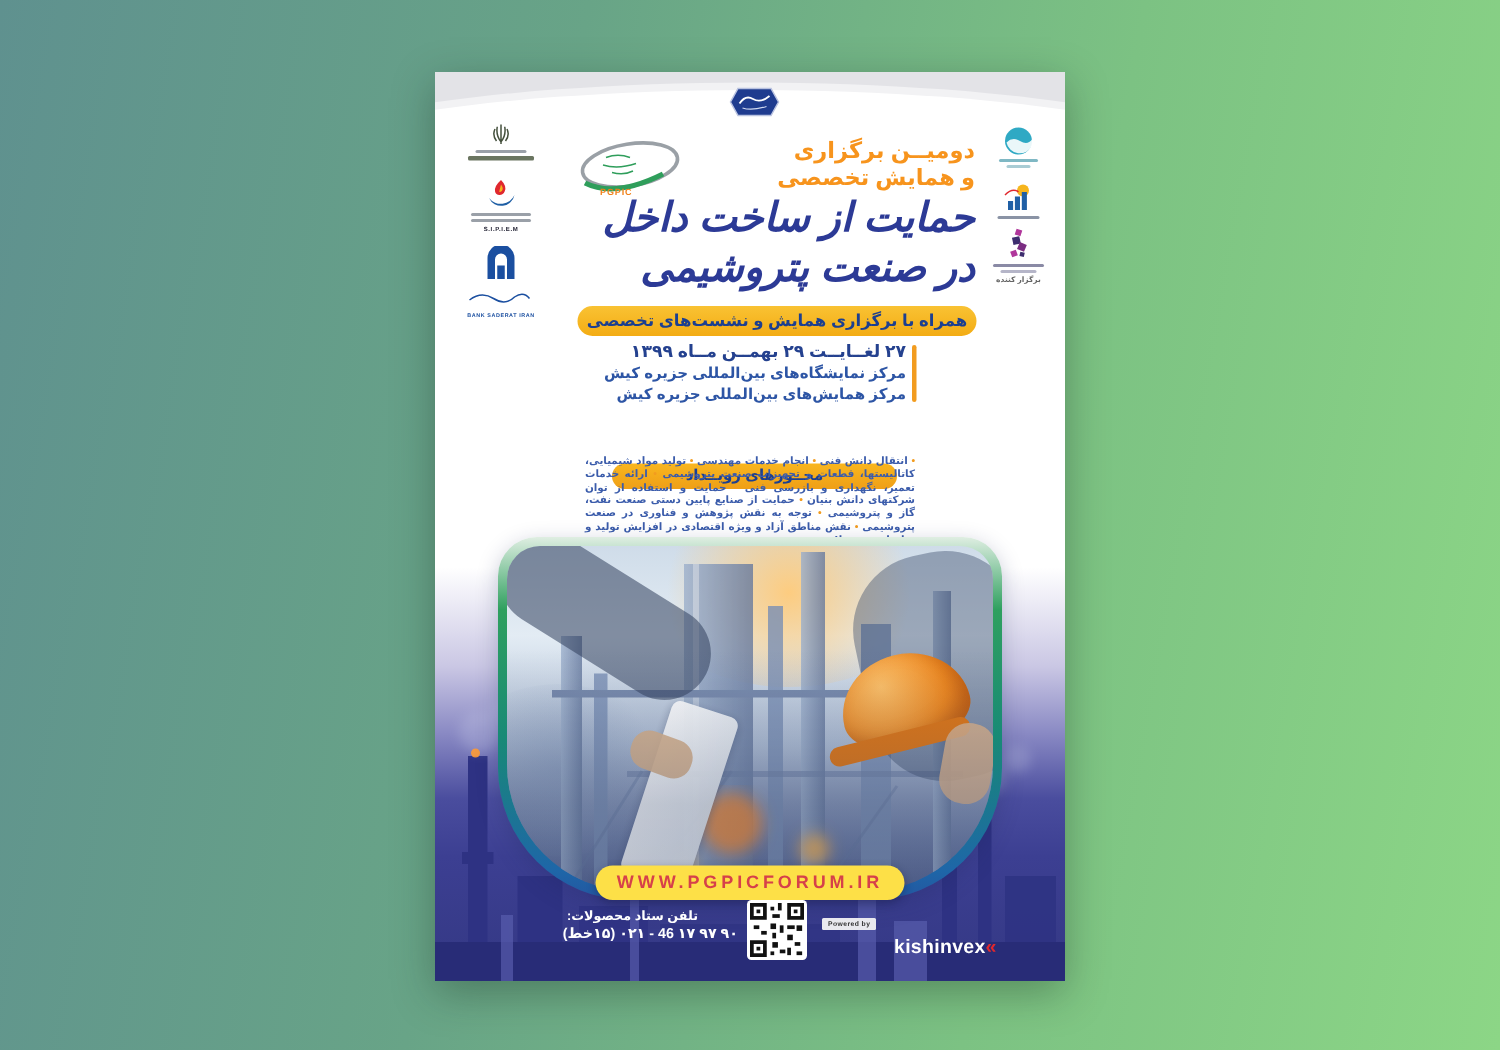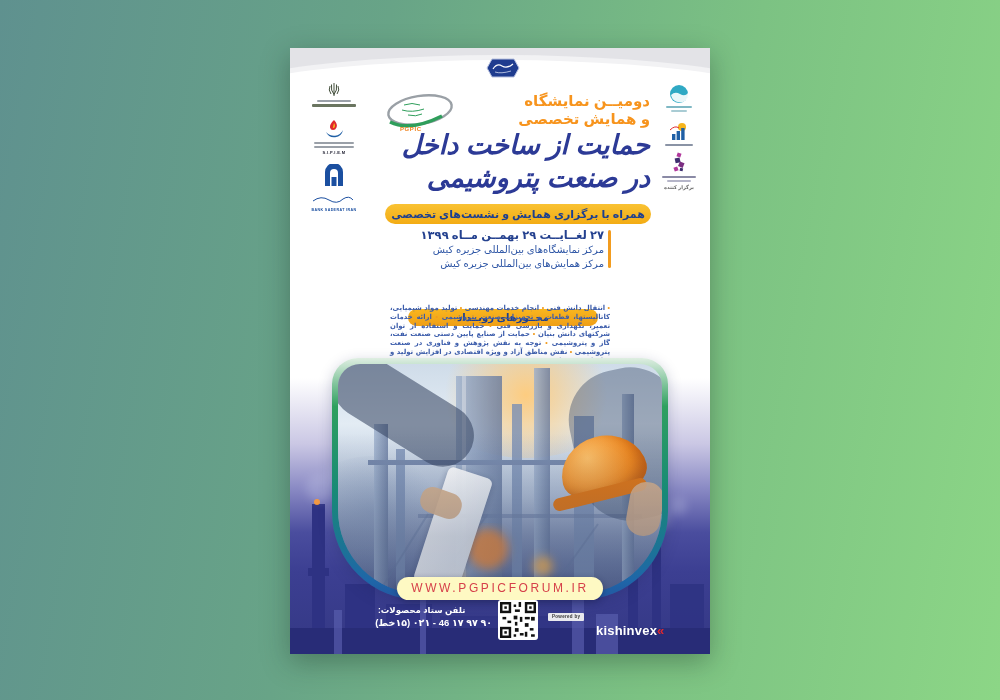--- a/index.html
+++ b/index.html
@@ -19,21 +19,21 @@
   .cap-bar{height:2px;background:#9aa0a8;border-radius:1px;}
   .cap-txt{font-size:4px;color:#223;letter-spacing:.4px;font-weight:bold;}
   
   .pretitle{position:absolute;right:60px;text-align:right;color:#f7941d;font-weight:800;font-size:15px;line-height:18px;direction:rtl;white-space:nowrap;}
   .maintitle{position:absolute;right:60px;text-align:right;color:#2c3a96;font-weight:800;font-size:27px;line-height:31px;direction:rtl;white-space:nowrap;letter-spacing:.5px;font-style:italic;}
   .badge-yellow{position:absolute;left:95px;top:156px;width:266px;height:20px;background:linear-gradient(180deg,#f9c233,#f3ac14);
      border-radius:11px;color:#1c3f90;font-weight:800;font-size:11px;line-height:20px;text-align:center;direction:rtl;white-space:nowrap;}
   .dates{position:absolute;left:106px;top:180px;width:214px;direction:rtl;padding-right:6px;box-sizing:border-box;}
   .dates .bar{position:absolute;right:-1px;top:2px;bottom:2px;width:3px;background:#f29c1f;border-radius:2px;}
   .date-line{color:#24418f;font-weight:800;font-size:11.5px;line-height:15px;white-space:nowrap;}
-  .venue-line{color:#2d55a5;font-weight:400;font-size:10px;line-height:13.5px;white-space:nowrap;}
+  .venue-line{color:#2d55a5;font-weight:700;font-size:10px;line-height:13.5px;white-space:nowrap;}
   .topics-pill{position:absolute;left:118px;top:233px;width:190px;height:17px;background:linear-gradient(180deg,#f9b61e,#ef9f17);
      border-radius:9px;color:#1c3f90;font-weight:800;font-size:10px;line-height:17px;text-align:center;direction:rtl;white-space:nowrap;margin-top:28px;}
   .topics-text{position:absolute;left:100px;top:256px;width:220px;direction:rtl;text-align:justify;
      font-size:6.9px;line-height:8.8px;color:#3b5cab;font-weight:600;}
   .topics-text .tp-b{color:#f29c1f;font-weight:800;}
   
   .hero-wrap{position:absolute;left:42px;top:310px;width:336px;height:242px;z-index:4;
      border-radius:26px 26px 88px 88px;padding:6px;box-sizing:border-box;
      background:linear-gradient(180deg,#dfeee2 0%,#2fa05f 20%,#188a76 55%,#1e66a8 92%,#2456a0 100%);
      box-shadow:0 4px 14px rgba(30,40,90,.25);}
@@ -51,22 +51,22 @@
   .helmet{position:absolute;left:222px;top:72px;width:86px;height:62px;transform:rotate(-14deg);
      background:radial-gradient(circle at 35% 30%,#ffc168,#f28a1f 60%,#d96a12);
      border-radius:50% 50% 46% 46%/62% 62% 38% 38%;box-shadow:inset -6px -6px 12px rgba(160,70,10,.5);}
   .helmet-brim{position:absolute;left:214px;top:124px;width:96px;height:13px;background:#e27714;border-radius:8px;transform:rotate(-14deg);}
   .hand-right{position:absolute;left:290px;top:118px;width:34px;height:54px;background:#d9b28c;border-radius:16px;transform:rotate(10deg);opacity:.88;}
   .torso-tint{position:absolute;inset:0;background:linear-gradient(180deg,rgba(70,88,120,0) 30%,rgba(60,75,108,.28) 75%);}
   
   .poster-bottom{position:absolute;left:0;top:330px;width:420px;height:276px;z-index:1;
      background:linear-gradient(180deg,rgba(255,255,255,0) 0%,#cac7e4 24%,#8a8ac4 40%,#4a4d9e 56%,#3c3f92 70%,#343884 100%);}
   
-  .www-pill{position:absolute;left:107px;top:529px;width:206px;height:23px;background:#fef9c3;border-radius:13px;z-index:6;
-     box-shadow:0 2px 6px rgba(20,25,70,.4);color:#d6404a;font-weight:400;font-size:12px;line-height:23px;text-align:center;letter-spacing:2.6px;}
+  .www-pill{position:absolute;left:107px;top:529px;width:206px;height:23px;background:#fde047;border-radius:13px;z-index:6;
+     box-shadow:0 2px 6px rgba(20,25,70,.4);color:#d6404a;font-weight:700;font-size:12px;line-height:23px;text-align:center;letter-spacing:2.6px;}
   .phone{position:absolute;left:88px;top:556px;width:114px;direction:rtl;text-align:left;z-index:6;color:#fff;}
   .phone .l1{font-size:8.5px;font-weight:700;line-height:12px;}
   .phone .l2{font-size:9.5px;font-weight:800;line-height:13px;white-space:nowrap;}
   .qr{position:absolute;left:208px;top:552px;width:40px;height:40px;background:#fff;border-radius:3px;padding:2px;box-sizing:border-box;z-index:6;}
   .kish{position:absolute;left:258px;top:556px;z-index:6;}
   .pb-badge{display:inline-block;background:#e9e9ee;color:#333;font-size:4.5px;font-weight:700;padding:1.5px 4px;border-radius:1px;letter-spacing:.3px;}
   .kish-word{margin-top:2px;color:#fff;font-weight:800;font-size:13px;letter-spacing:.2px;line-height:14px;padding-left:48px;}
   .kish-word .kx{color:#e0282e;font-weight:800;}
 </style>
 </head>
@@ -185,21 +185,21 @@
 
     <div class="abs" style="left:92px;top:44px;width:76px;height:48px;">
       <svg width="76" height="48" viewBox="0 0 76 48">
         <ellipse cx="38" cy="18" rx="32" ry="14" fill="none" stroke="#9aa0a6" stroke-width="2.4" transform="rotate(-9 38 18)"></ellipse>
         <path d="M8 30 q20 10 52 -6" stroke="#2f9e5b" stroke-width="3.5" fill="none"></path>
         <path d="M22 13 q8 -3 16 0 M20 18 q10 3 22 -1 M26 23 q8 2 14 -1" stroke="#2f9e5b" stroke-width="1" fill="none"></path>
       </svg>
       <div class="abs" style="left:18px;top:34px;font-size:6px;font-weight:800;color:#f08019;letter-spacing:.6px;">PGPIC</div>
     </div>
 
-    <div class="pretitle" style="top:44px;">دومیــن نمایشگاه</div>
+    <div class="pretitle" style="top:44px;">دومیــن برگزاری</div>
     <div class="pretitle" style="top:62px;">و همایش تخصصی</div>
     <div class="maintitle" style="top:82px;">حمایت از ساخت داخل</div>
     <div class="maintitle" style="top:115px;">در صنعت پتروشیمی</div>
     <div class="badge-yellow">همراه با برگزاری همایش و نشست‌های تخصصی</div>
 
     <div class="dates">
       <div class="bar"></div>
       <div class="date-line">۲۷ لغــایــت ۲۹ بهمــن مــاه ۱۳۹۹</div>
       <div class="venue-line">مرکز نمایشگاه‌های بین‌المللی جزیره کیش</div>
       <div class="venue-line">مرکز همایش‌های بین‌المللی جزیره کیش</div>

